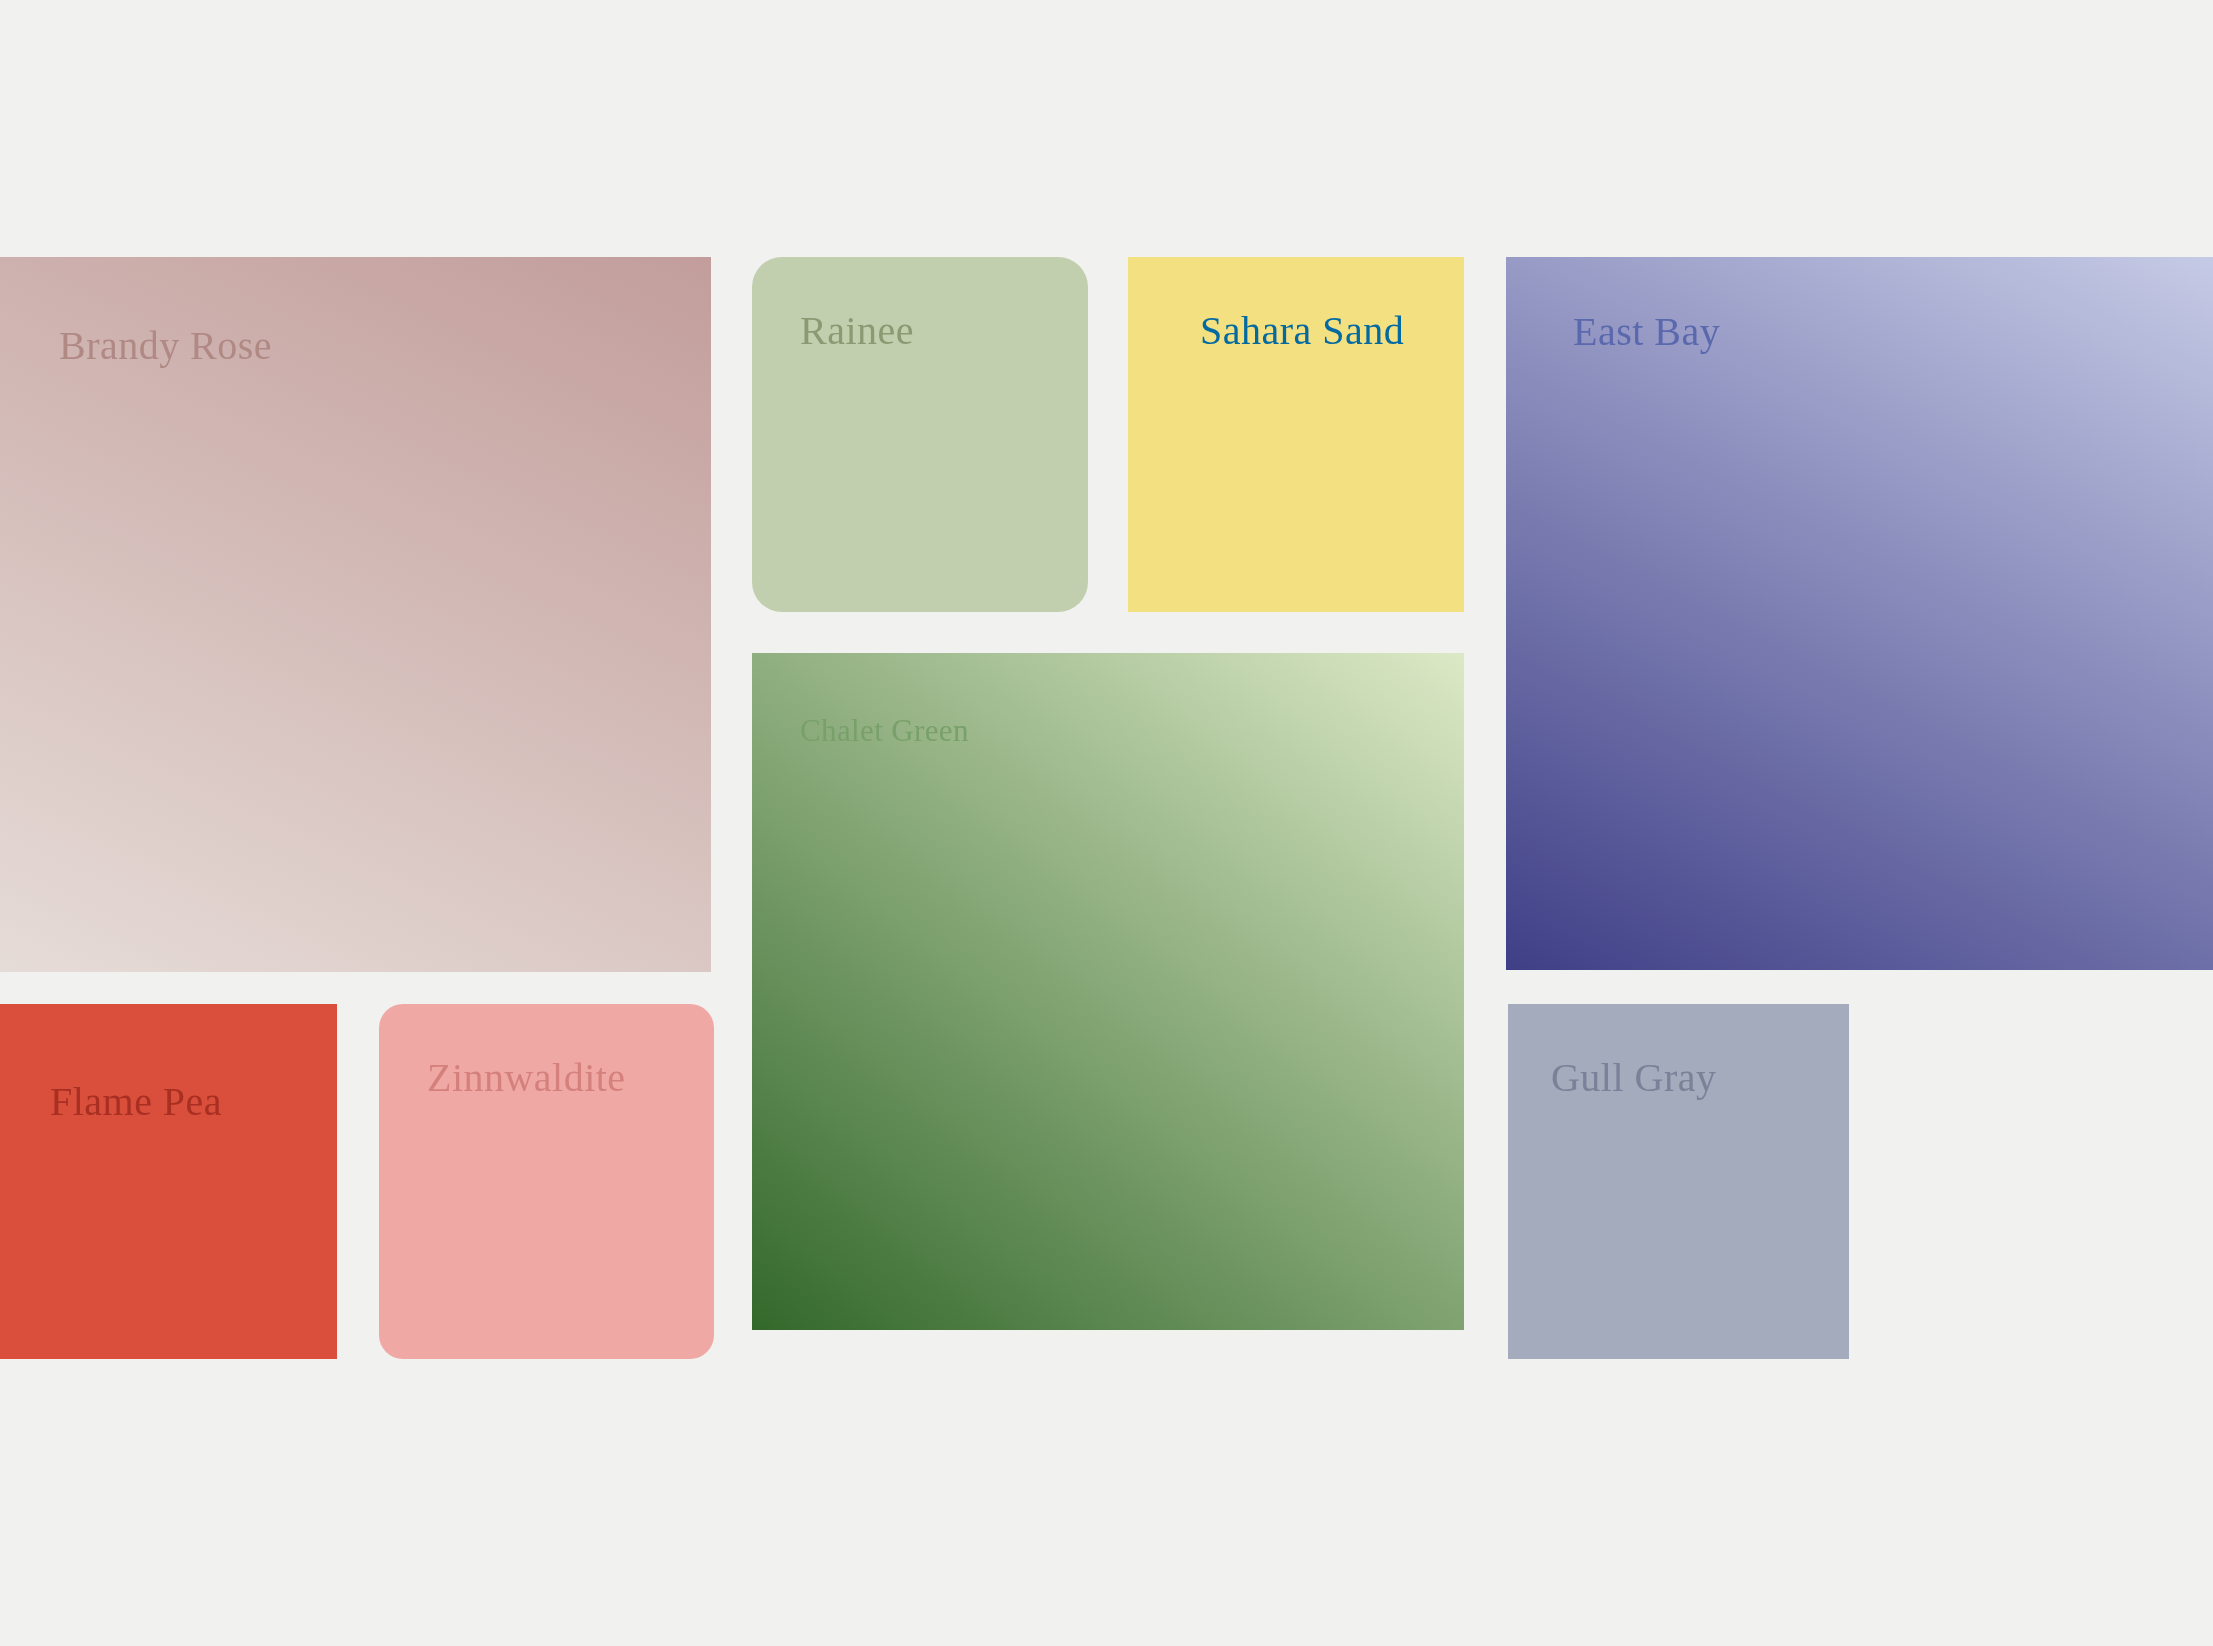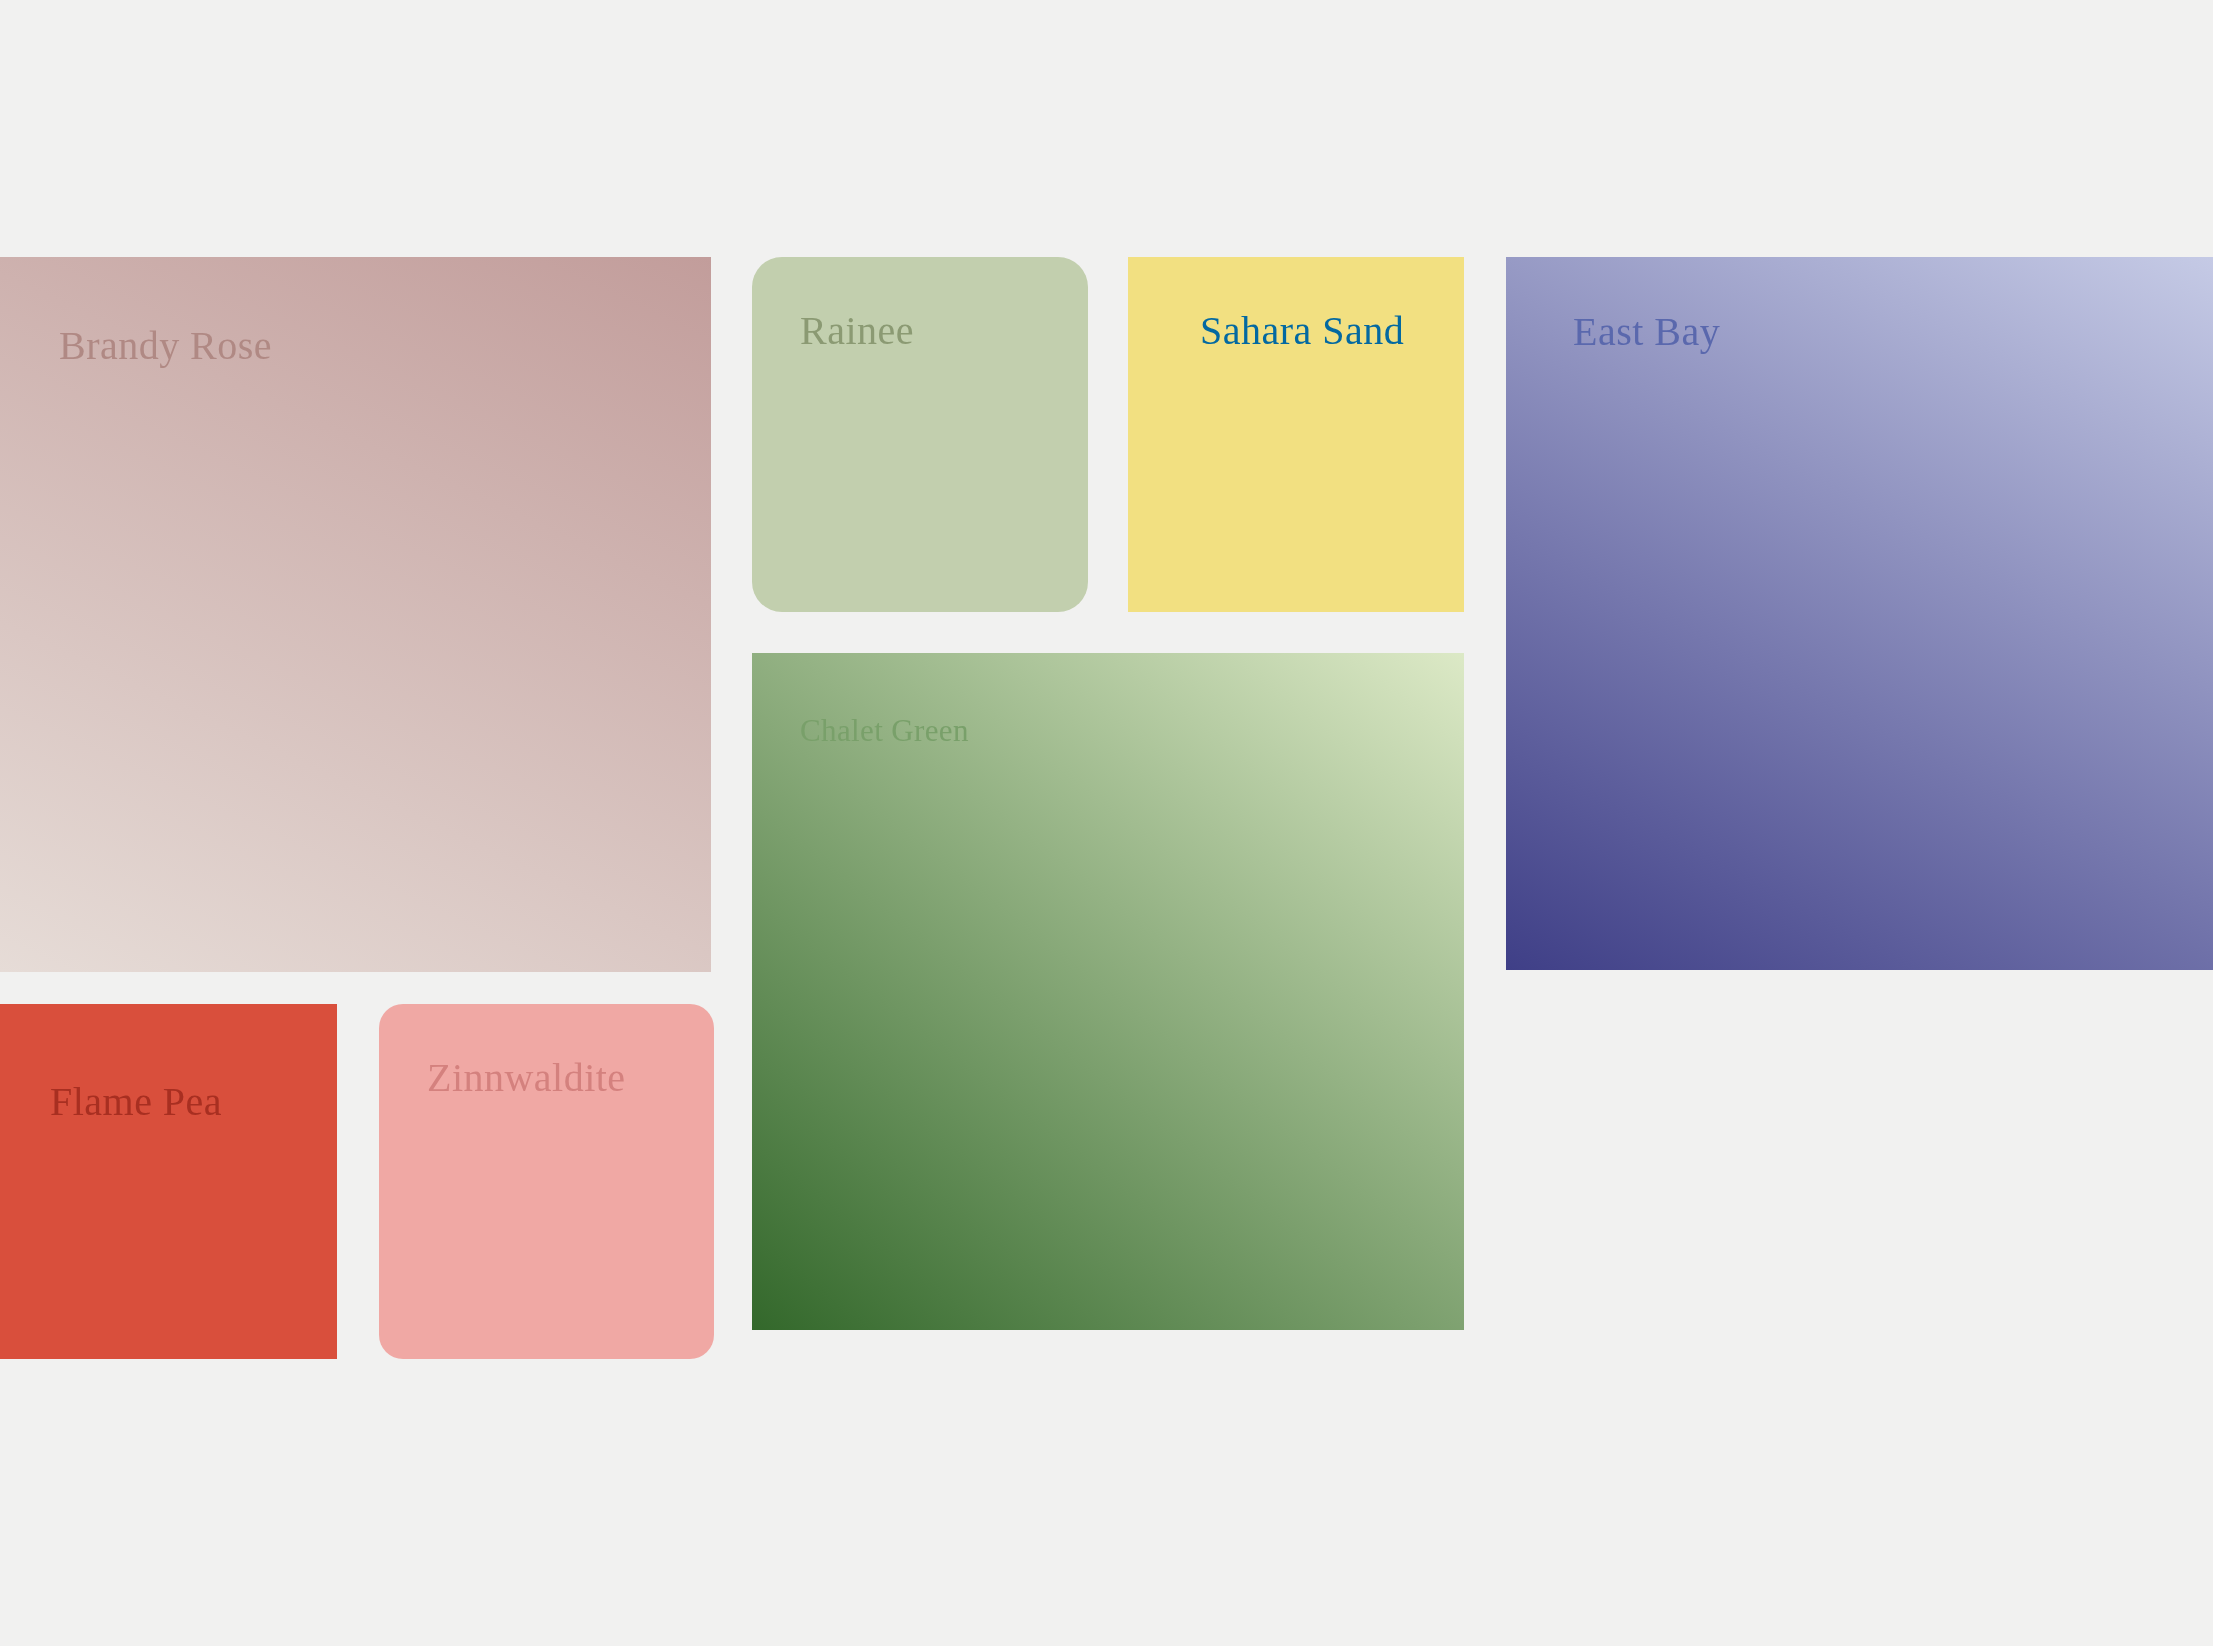--- a/index.html
+++ b/index.html
@@ -57,14 +57,17 @@
     </div>
     <div class="swatch" style="left: 752px; top: 653px; width: 712px; height: 677px; background: linear-gradient(38deg, rgb(51, 104, 43) 0%, rgb(220, 233, 198) 100%);">
       <span class="swatch-label" style="left: 48px; top: 62px; color: rgb(121, 160, 106); font-size: 31px;">Chalet Green</span>
     </div>
     <div class="swatch" style="left: 0px; top: 1004px; width: 337px; height: 355px; background: rgb(217, 79, 60);">
       <span class="swatch-label" style="left: 50px; top: 54px; color: rgb(168, 47, 33); font-size: 40px; margin-top: 24px;">Flame Pea</span>
     </div>
     <div class="swatch" style="left: 379px; top: 1004px; width: 335px; height: 355px; background: rgb(240, 168, 164); border-radius: 24px;">
       <span class="swatch-label" style="left: 48px; top: 54px; color: rgb(212, 129, 126); font-size: 40px;">Zinnwaldite</span>
     </div>
+    <div class="swatch" style="left: 1508px; top: 1004px; width: 341px; height: 355px; background: rgb(163, 171, 189);">
+      <span class="swatch-label" style="left: 43px; top: 54px; color: rgb(122, 129, 152); font-size: 40px;">Gull Gray</span>
+    </div>
   </div>
 
 
 </body></html>

